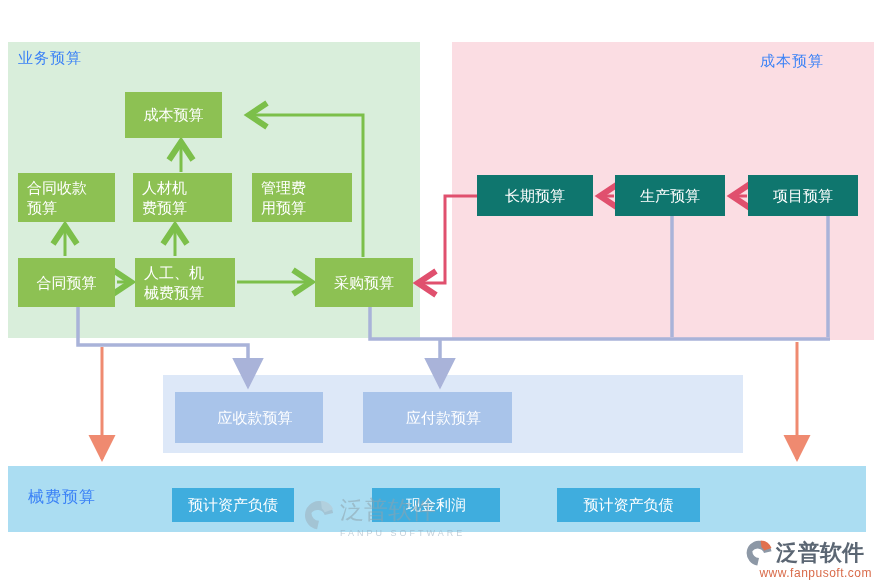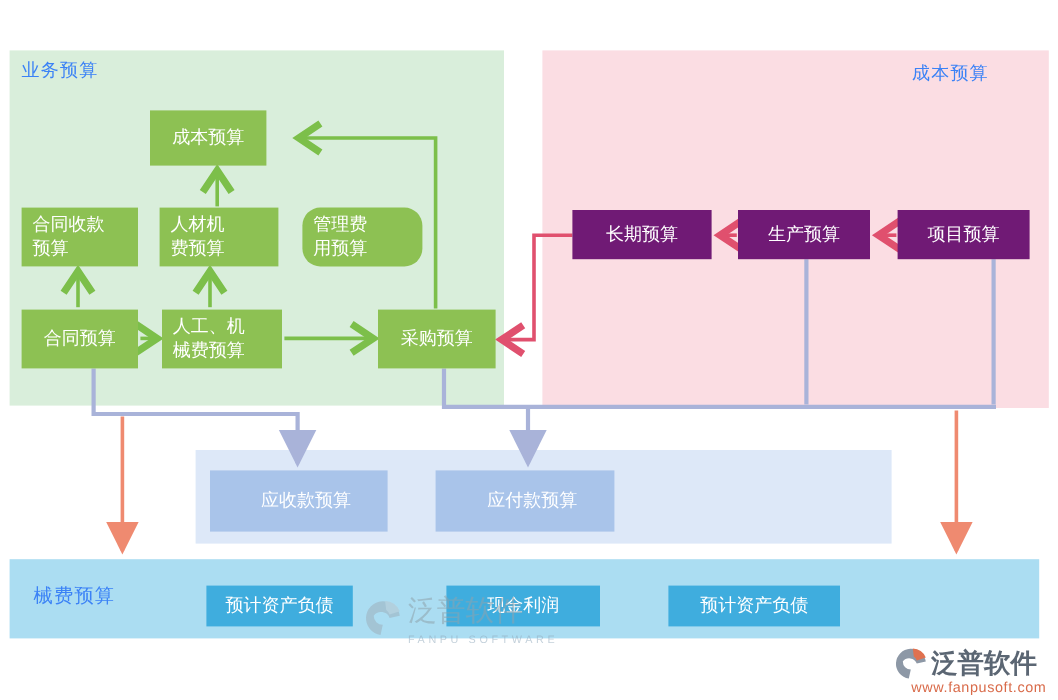--- a/index.html
+++ b/index.html
@@ -18,28 +18,28 @@
   #label-financial{left:28px;top:487px;font-size:16px;}
 
   .node{
     position:absolute;z-index:10;display:flex;align-items:center;
     color:#fff;font-size:15px;line-height:20px;white-space:pre-line;
     box-sizing:border-box;
   }
   .node.center{justify-content:center;text-align:center;}
   .node.leftpad{padding-left:9px;text-align:left;}
   .g{background:#8dc153;}
-  .p{background:#701a75;}
+  .p{background:#0f766e;}
   .m{background:#a9c4ea;padding-left:12px;}
   .b{background:#3fadde;}
 
   .n-cost{left:125px;top:92px;width:97px;height:46px;}
   .n-contract-receipt{left:18px;top:173px;width:97px;height:49px;}
   .n-lmm{left:133px;top:173px;width:99px;height:49px;}
-  .n-mgmt{left:252px;top:173px;width:100px;height:49px;border-radius:15px;}
+  .n-mgmt{left:252px;top:173px;width:100px;height:49px;}
   .n-contract{left:18px;top:258px;width:97px;height:49px;}
   .n-labor-machine{left:135px;top:258px;width:100px;height:49px;}
   .n-procurement{left:315px;top:258px;width:98px;height:49px;}
   .n-long{left:477px;top:175px;width:116px;height:41px;}
   .n-production{left:615px;top:175px;width:110px;height:41px;}
   .n-project{left:748px;top:175px;width:110px;height:41px;}
   .n-recv{left:175px;top:392px;width:148px;height:51px;}
   .n-pay{left:363px;top:392px;width:149px;height:51px;}
   .n-finexp{left:563px;top:390px;width:149px;height:53px;}
   .n-balance{left:172px;top:488px;width:122px;height:34px;font-size:15px;}

